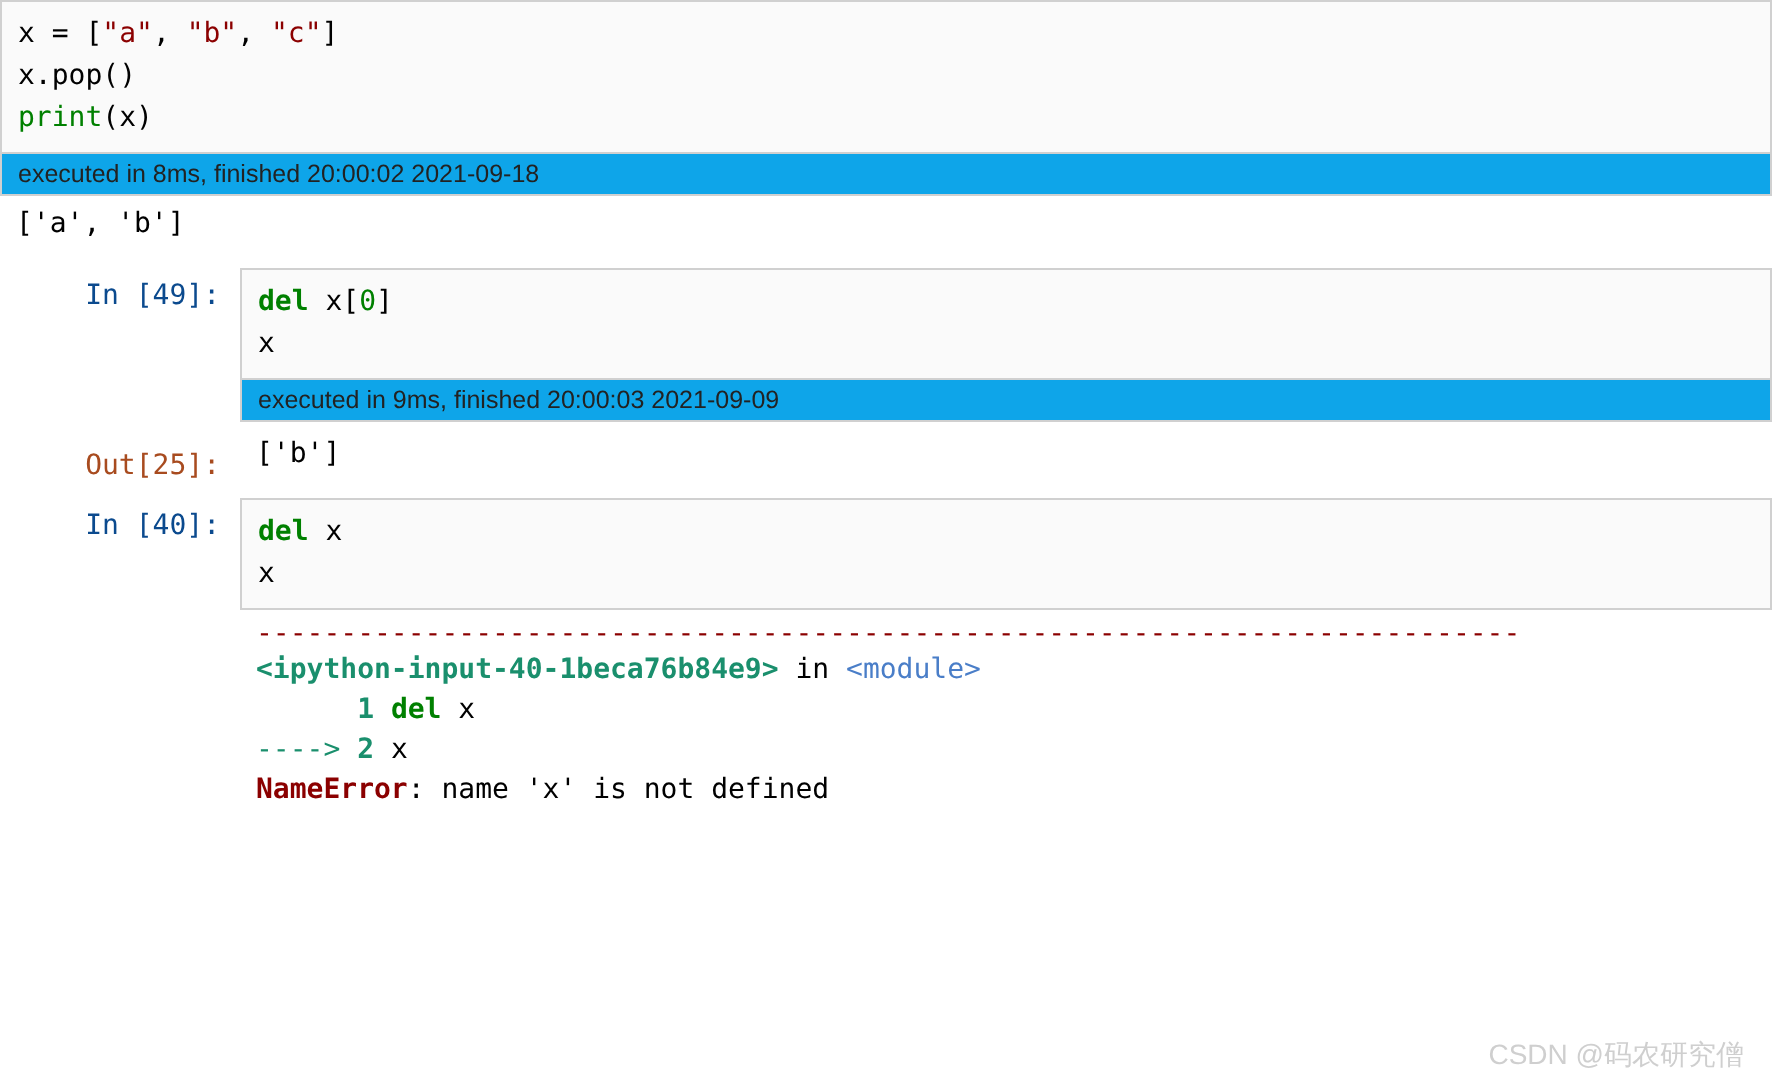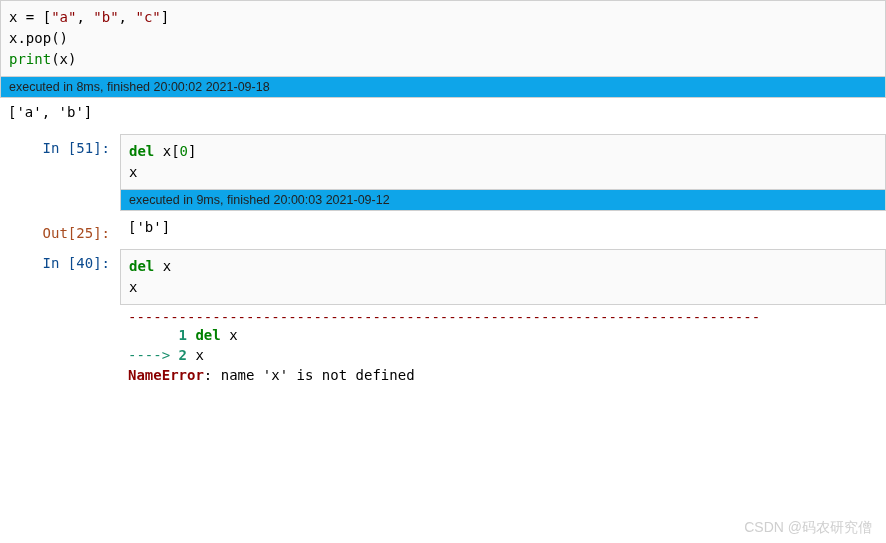--- a/index.html
+++ b/index.html
@@ -88,43 +88,44 @@
   <div class="cell-body">
     <div class="input-area" id="code-38"><span>x </span><span>=</span><span> [</span><span class="c-str">"a"</span><span>, </span><span class="c-str">"b"</span><span>, </span><span class="c-str">"c"</span><span>]</span>
 <span>x.pop()</span>
 <span class="c-builtin">print</span><span>(x)</span></div>
     <div class="timing">executed in 8ms, finished 20:00:02 2021-09-18</div>
     <div class="output">['a', 'b']</div>
   </div>
 </div>
 
 <div class="cell">
-  <div class="prompt prompt-in">In  [51]:</div>
+  <div class="prompt prompt-in">In  [49]:</div>
   <div class="cell-body">
     <div class="input-area" id="code-39"><span class="c-keyword">del</span><span> x[</span><span class="c-builtin">0</span><span>]</span>
 <span>x</span></div>
-    <div class="timing">executed in 9ms, finished 20:00:03 2021-09-12</div>
+    <div class="timing">executed in 9ms, finished 20:00:03 2021-09-09</div>
   </div>
 </div>
 <div class="cell">
   <div class="prompt prompt-out">Out[25]:</div>
   <div class="cell-body">
     <div class="output" style="padding-top:0">['b']</div>
   </div>
 </div>
 
 <div class="cell">
   <div class="prompt prompt-in">In  [40]:</div>
   <div class="cell-body">
     <div class="input-area" id="code-40"><span class="c-keyword">del</span><span> x</span>
 <span>x</span></div>
 
     <div class="hr-dash">---------------------------------------------------------------------------</div>
 
 
+    <div class="tb-line"><span class="c-ipylink">&lt;ipython-input-40-1beca76b84e9&gt;</span><span> in </span><span class="c-module">&lt;module&gt;</span></div>
 
     <div class="tb-line"><span class="c-lineno-b">      1 </span><span class="c-keyword">del</span><span> x</span></div>
 
     <div class="tb-line"><span class="c-arrow">----&gt; </span><span class="c-lineno-b">2 </span><span>x</span></div>
 
     <div class="tb-line" style="margin-top:0"><span class="c-errname">NameError</span><span>: name 'x' is not defined</span></div>
   </div>
 </div>
 
 <div class="watermark">CSDN @码农研究僧</div>

